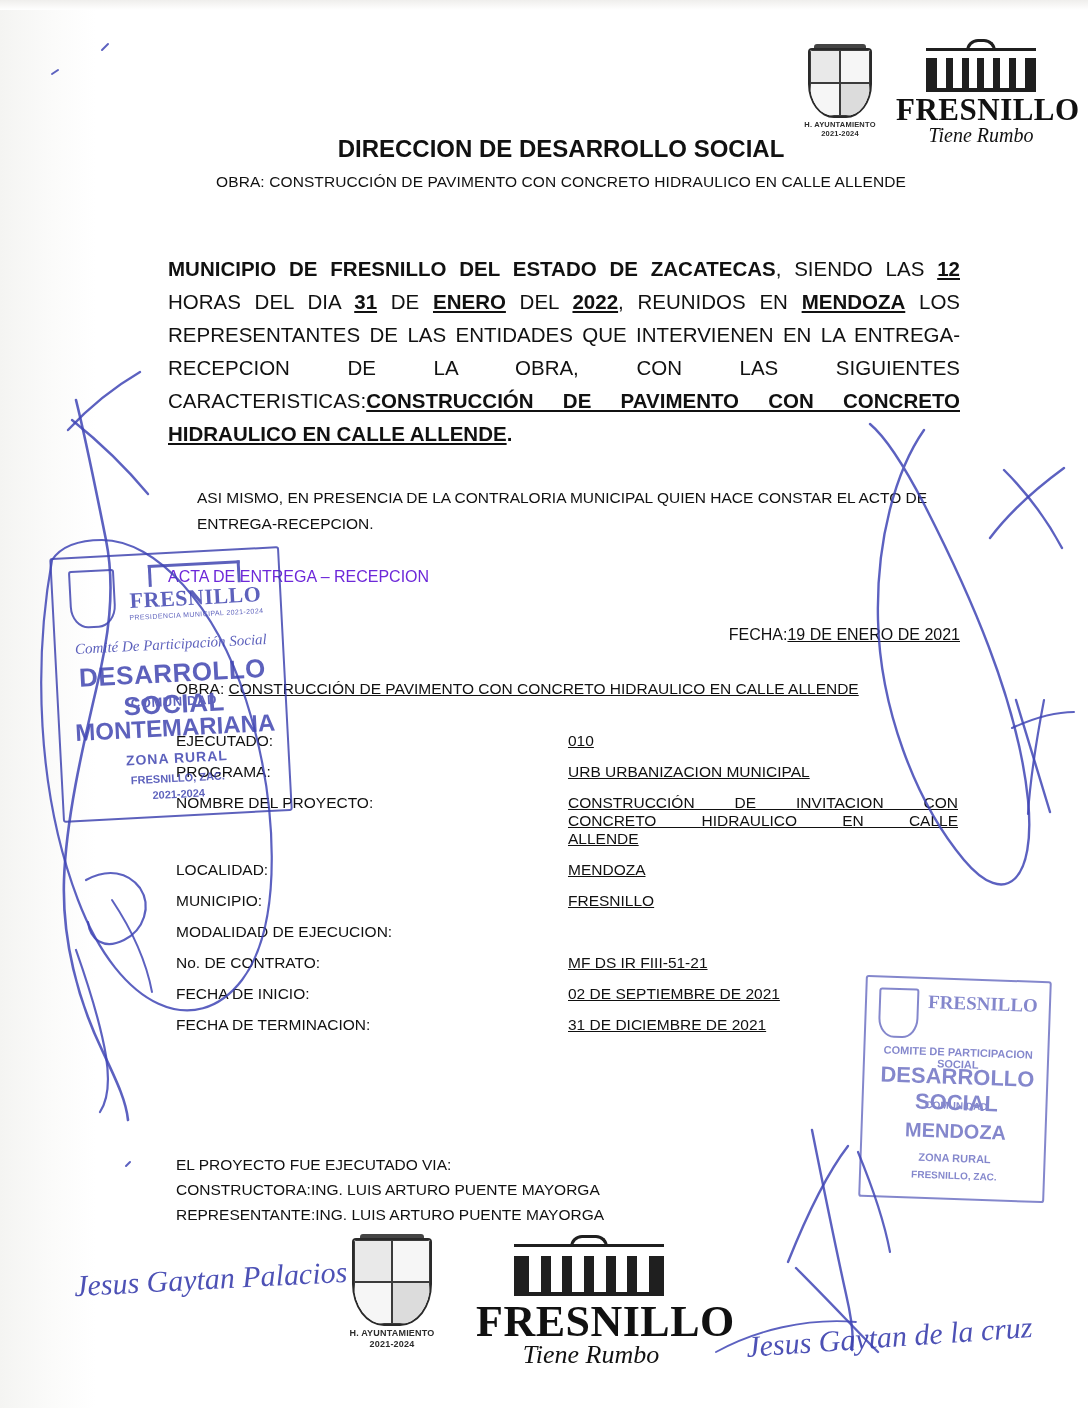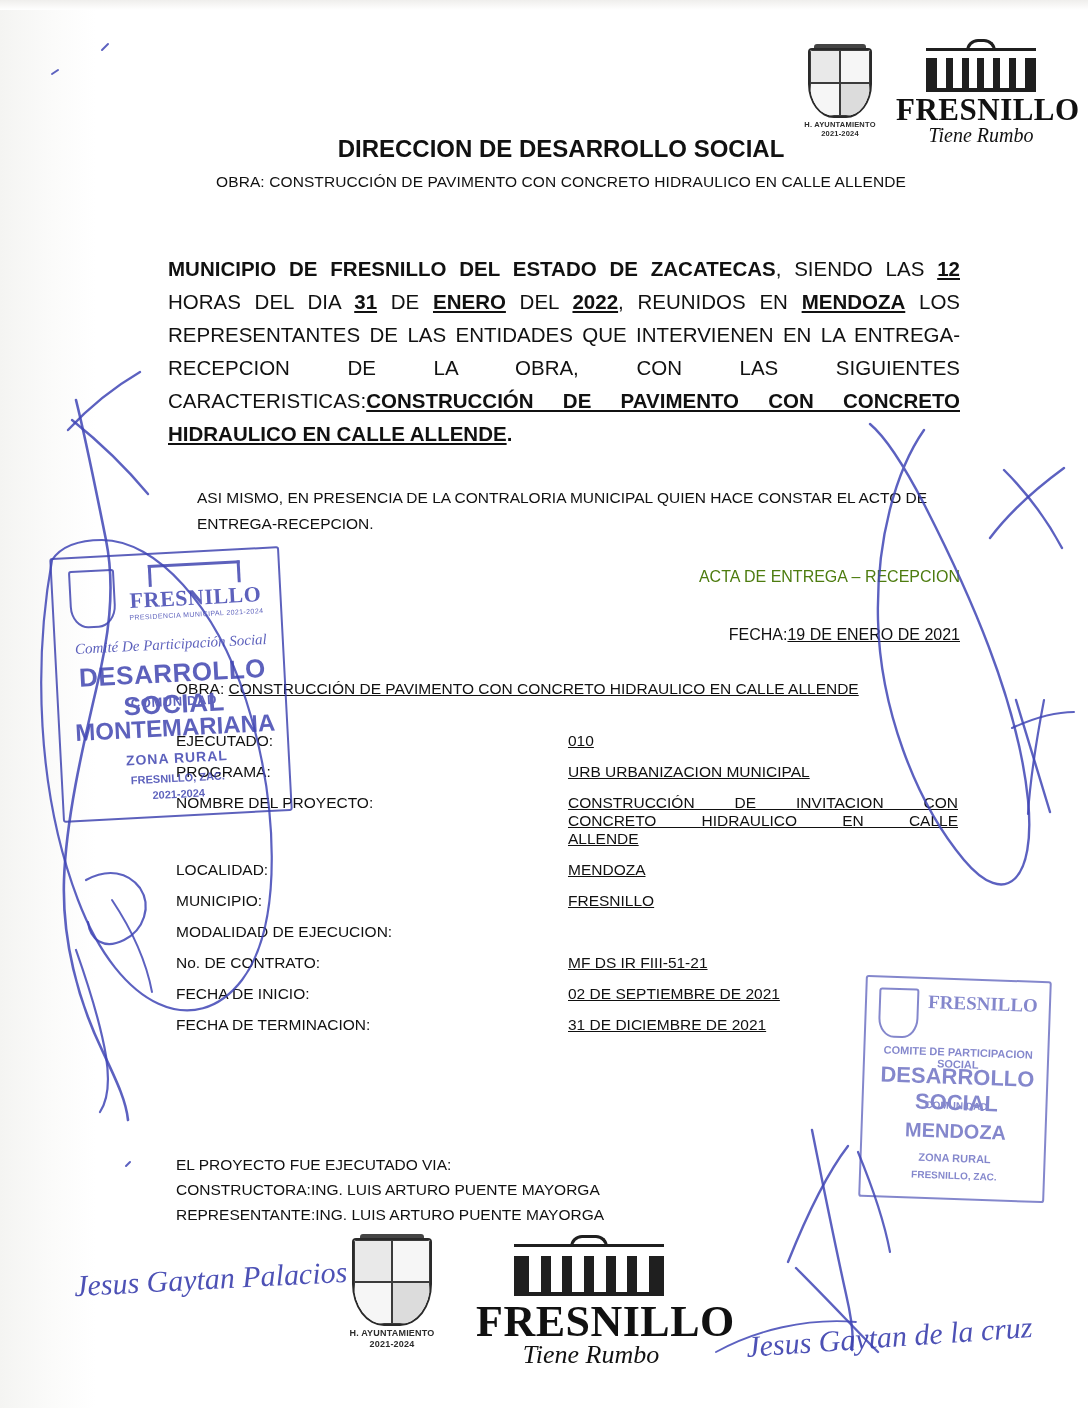--- a/index.html
+++ b/index.html
@@ -208,23 +208,23 @@
     line-height: 26px;
     color: #111;
     margin-left: 29px;
   }
 
   .acta-title {
     position: absolute;
     left: 152px;
     top: 568px;
     width: 792px;
-    text-align: right;
+    text-align: left;
     font-size: 16px;
-    color: #4d7c0f;
+    color: #6d28d9;
   }
 
   .fecha-line {
     position: absolute;
     left: 152px;
     top: 626px;
     width: 792px;
     text-align: right;
     font-size: 16px;
     color: #111;

